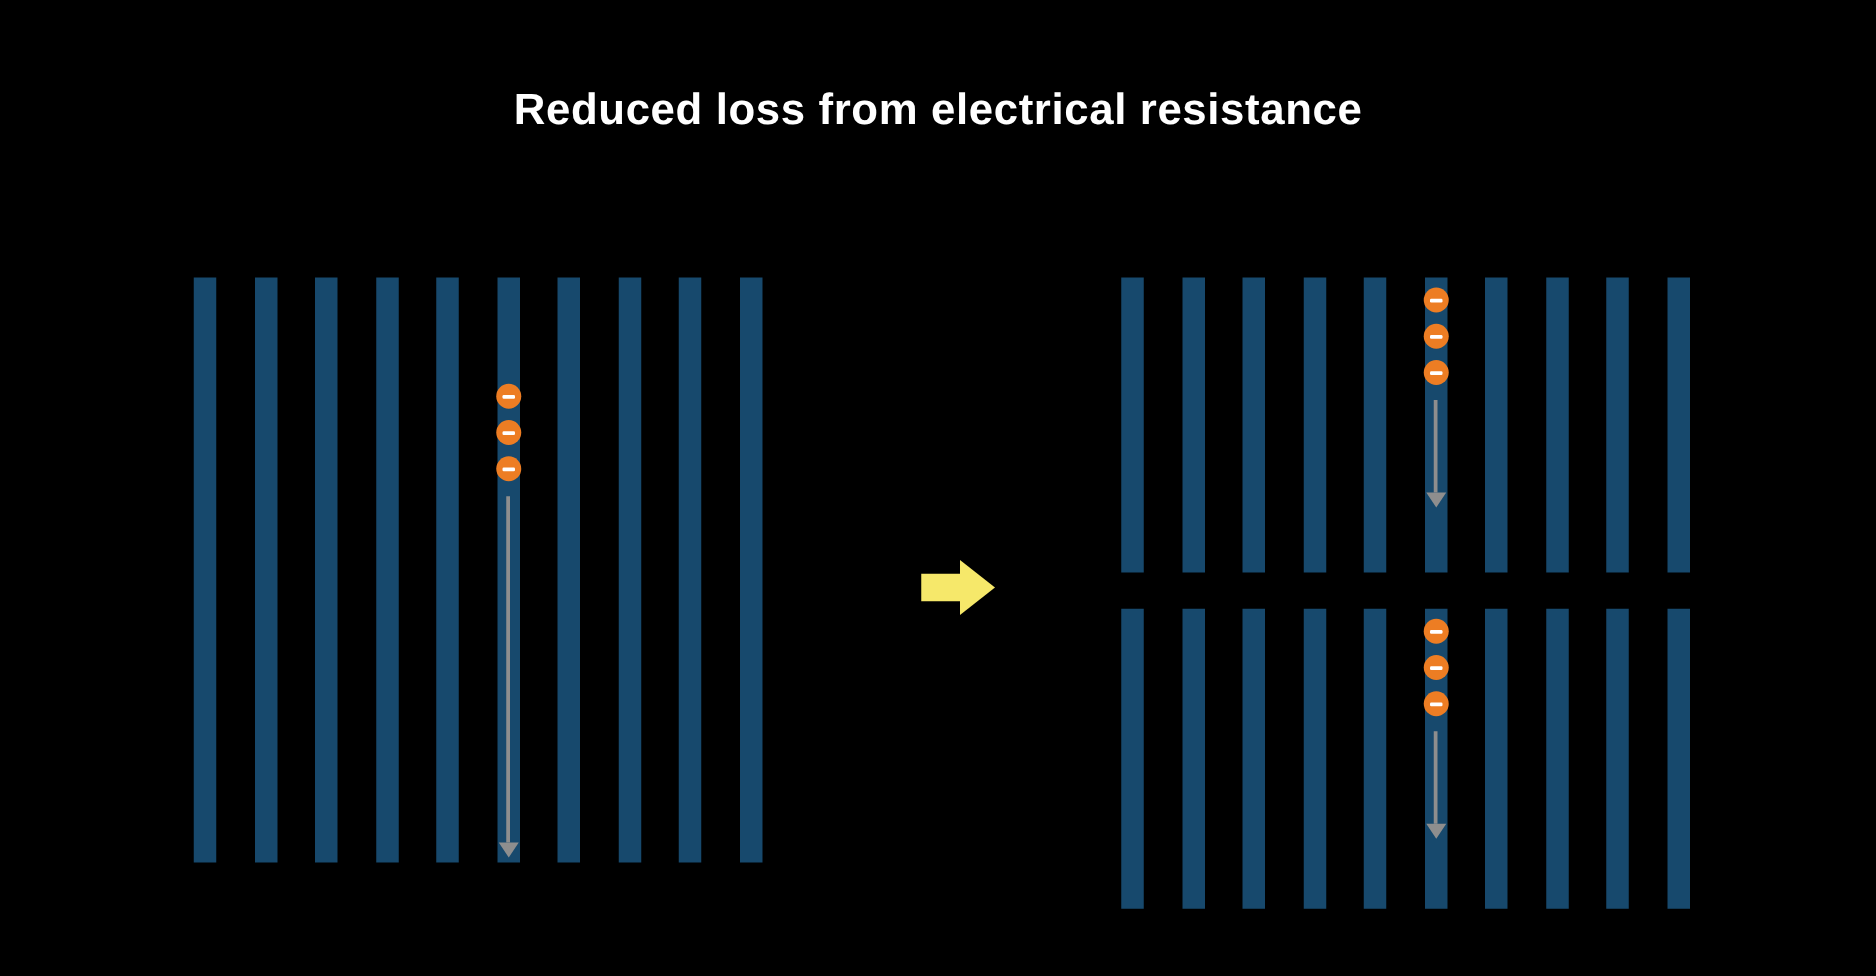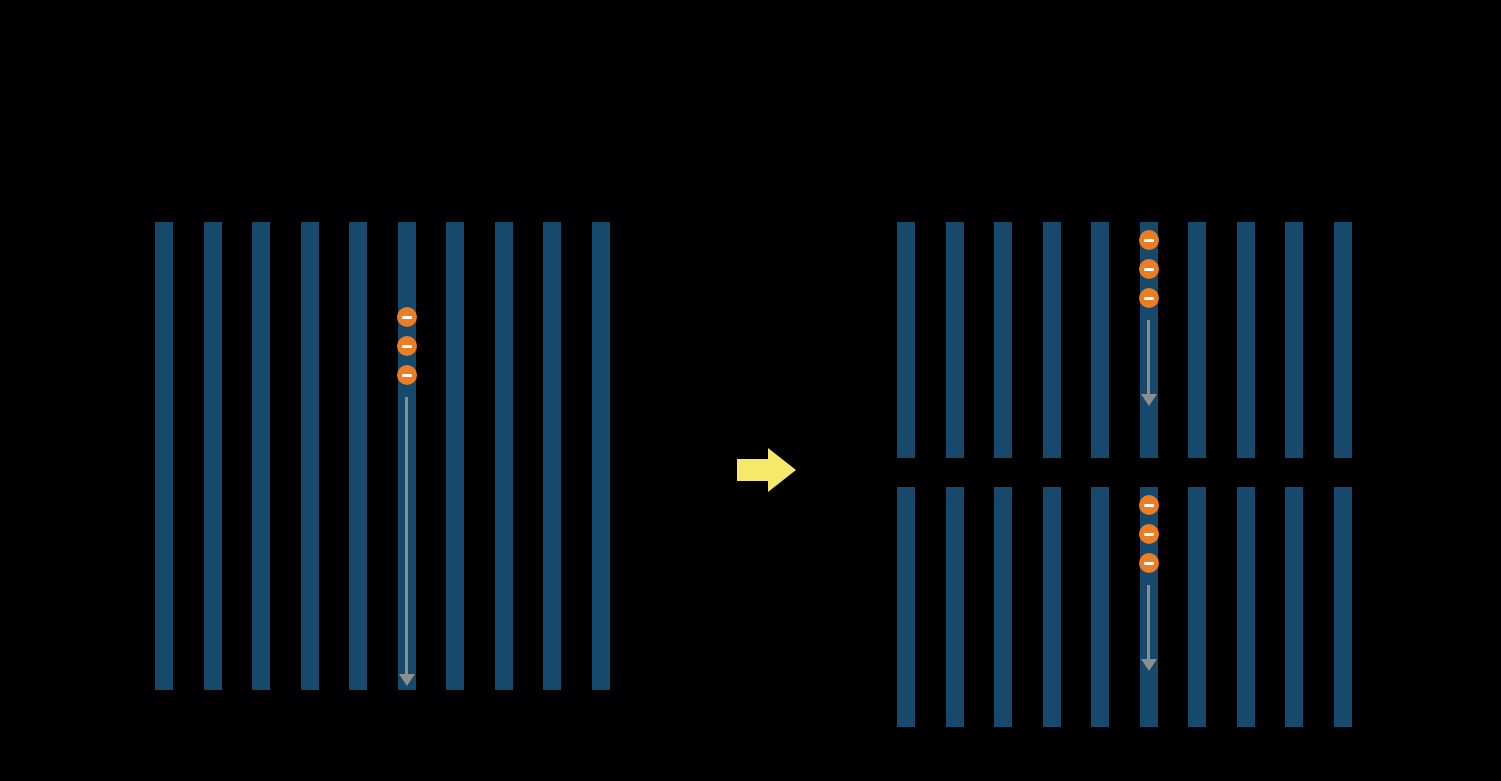--- a/index.html
+++ b/index.html
@@ -111,20 +111,21 @@
     height: 0;
     border-top: 22px solid transparent;
     border-bottom: 22px solid transparent;
     border-left: 28px solid var(--transform-arrow, #f6e86a);
   }
 </style>
 </head>
 <body>
 
 <div class="stage">
+  <h1 class="title">Reduced loss from electrical resistance</h1>
 
   <div class="panel panel-left" id="panel-left">
       <div class="bar"></div>
       <div class="bar"></div>
       <div class="bar"></div>
       <div class="bar"></div>
       <div class="bar"></div>
       <div class="bar">
         <div class="flow">
           <div class="electron">

